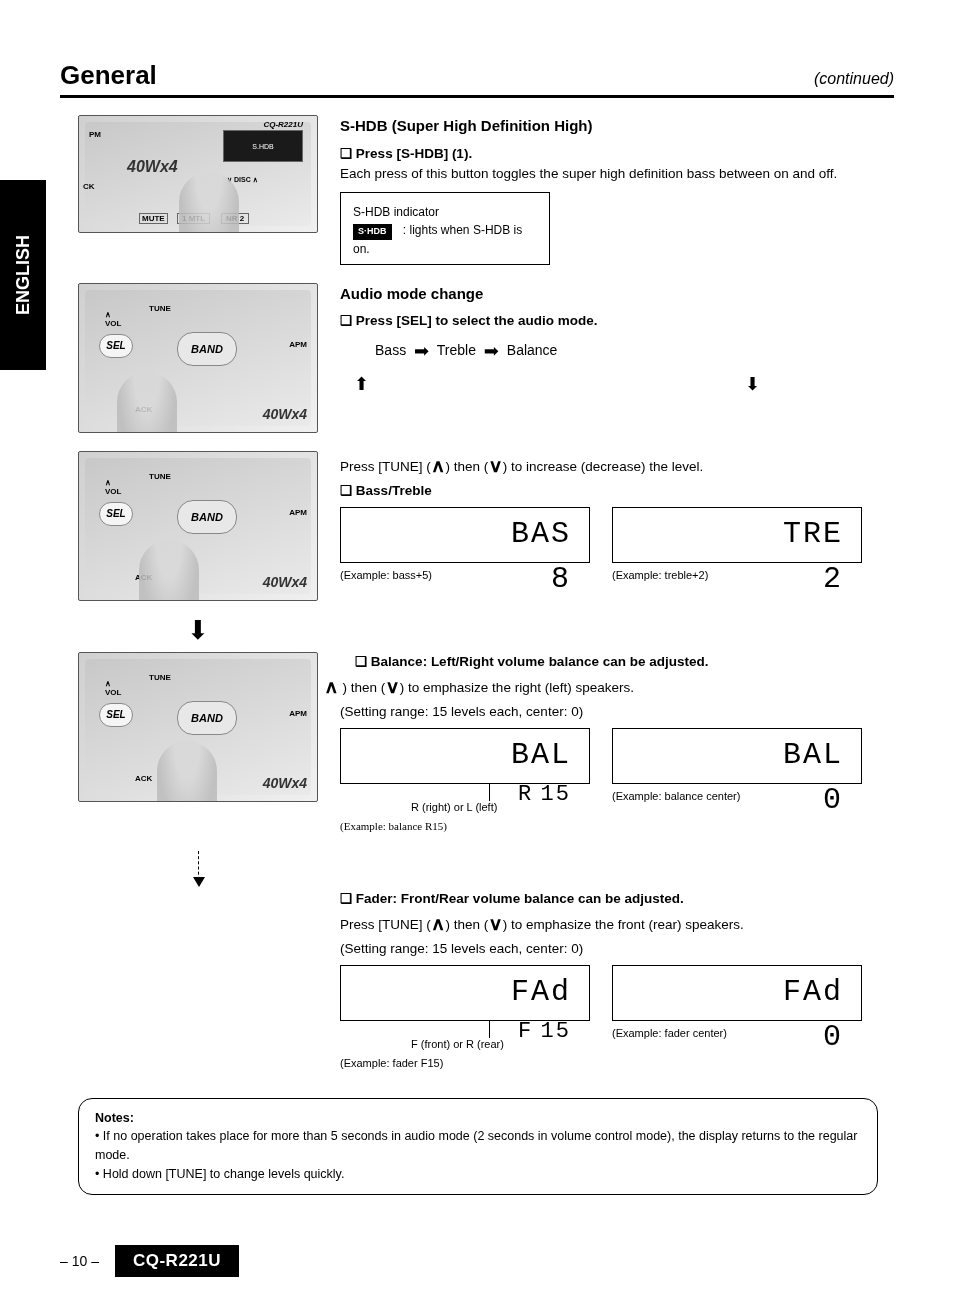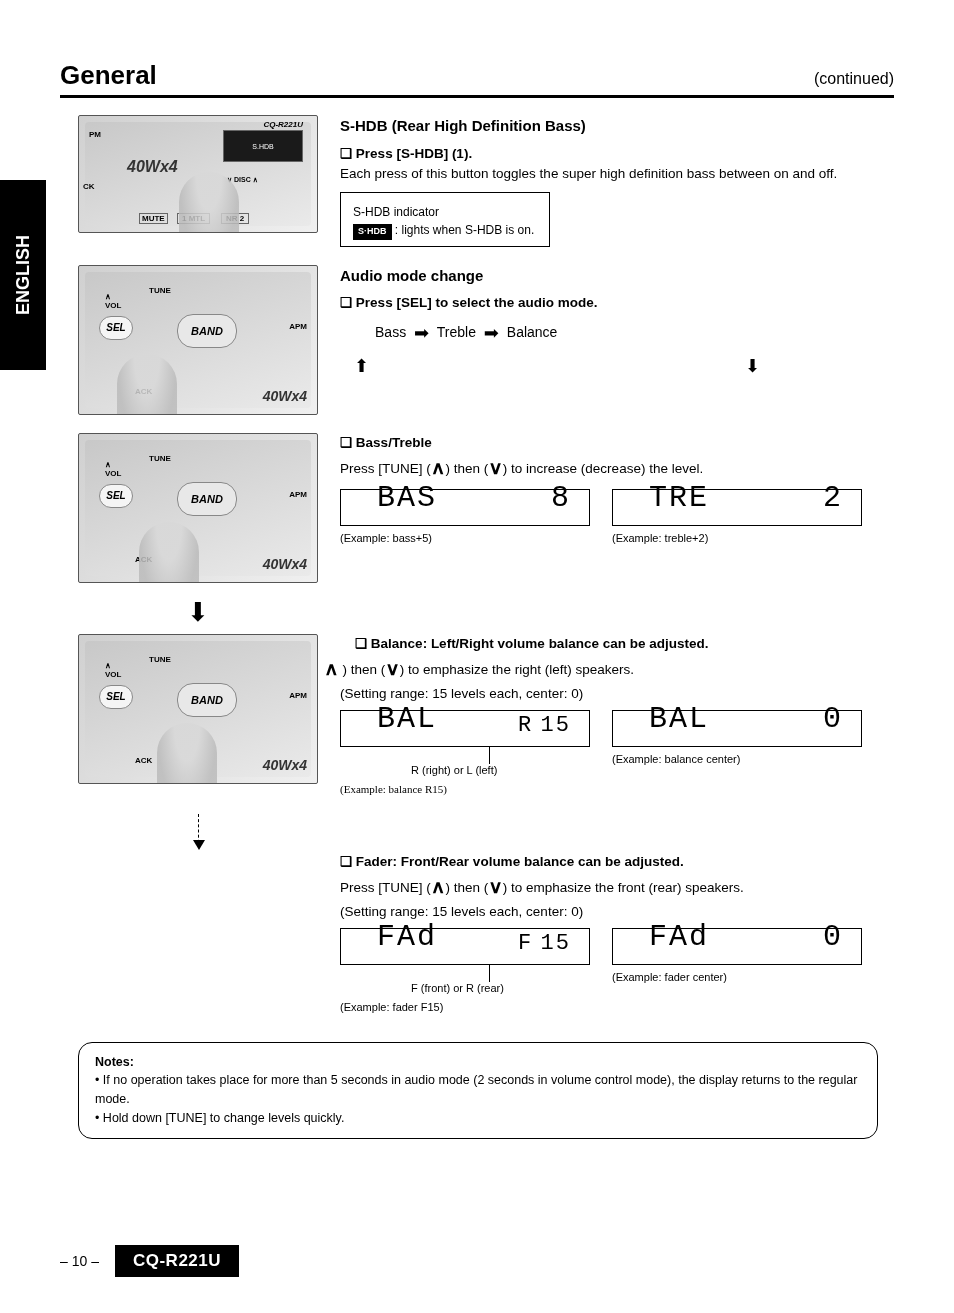--- a/index.html
+++ b/index.html
@@ -17,21 +17,21 @@
     padding: 60px 60px 40px 60px;
   }
   .header {
     display: flex;
     justify-content: space-between;
     align-items: baseline;
     border-bottom: 3px solid #000;
     padding-bottom: 4px;
   }
   .header-title { font-size: 26px; font-weight: bold; }
-  .header-sub { font-size: 16px; }
+  .header-sub { font-size: 16px; font-style: italic; }
   .sidebar-tab {
     position: absolute;
     left: 0;
     top: 180px;
     width: 46px;
     height: 190px;
     background: #000;
     color: #fff;
     writing-mode: vertical-rl;
     text-align: center;
@@ -120,36 +120,37 @@
     font-size: 12px;
     display: inline-block;
     width: 210px;
     margin-top: 8px;
   }
   .shdb-chip {
     display:inline-block;
     background:#000;color:#fff;
     font-size:9px;font-weight:bold;
     padding:1px 5px;
-    margin-right:0;
+    margin-right:8px;
   }
 
   .mode-flow { font-size:14px; line-height:1.8; margin-top:4px;}
   .mode-flow .arrow-r { font-size:18px; vertical-align:-2px; margin:0 4px;}
   .mode-flow .arrow-u { font-size:18px; vertical-align:-2px; margin:0 30px 0 14px; display:inline-block;}
   .mode-flow .arrow-d { font-size:18px; vertical-align:-2px; margin:0 8px;}
   .mode-flow .arrow-l { font-size:18px; vertical-align:-2px; margin:0 6px;}
 
   .lcd-row { display:flex; gap:22px; margin-top:6px; }
   .lcd-box {
-    width: 250px; height: 37px;
+    width: 250px; height: 56px;
     border: 1.5px solid #000;
     display:flex; align-items:flex-end; justify-content:space-between;
-    padding: 4px 18px 4px 36px;
+    padding: 4px 18px 4px 6px;
     position:relative;
+    flex-direction:column;
   }
   .lcd-seg {
     font-family: "Courier New", monospace;
     font-size: 30px;
     letter-spacing: 2px;
     font-weight: 500;
   }
   .lcd-seg.small { font-size: 22px; }
   .lcd-caption { font-size:11px; margin-top:4px; }
   .pointer-line {
@@ -226,21 +227,21 @@
         <span class="lbl-40w-top">40Wx4</span>
         <div class="tiny-screen">S.HDB</div>
         <span class="lbl-disc">∨ DISC ∧</span>
         <span class="lbl-ck">CK</span>
         <span class="lbl-mute">MUTE</span>
         <span class="lbl-1mtl">1 MTL</span>
         <span class="lbl-nr2">NR 2</span>
         <div class="hand" style="left:100px;"></div>
       </div>
       <div class="right-text">
-        <div class="step-title">S-HDB (Rear High Definition Bass)</div>
+        <div class="step-title">S-HDB (Super High Definition High)</div>
         <div style="font-weight:bold;">❏ Press [S-HDB] (1).</div>
         <div>Each press of this button toggles the super high definition bass between on and off.</div>
         <div class="indicator-box">
           <div>S-HDB indicator</div>
           <div>
             <span class="shdb-chip">S·HDB</span>
             <span>: lights when S-HDB is on.</span>
           </div>
         </div>
       </div>
@@ -286,24 +287,24 @@
         <span class="lbl-vol">∧<br><span>VOL</span></span>
         <span class="lbl-tune">TUNE</span>
         <div class="btn-sel">SEL</div>
         <div class="btn-band">BAND</div>
         <span class="lbl-apm">APM</span>
         <span class="lbl-ack">ACK</span>
         <span class="lbl-40w">40Wx4</span>
         <div class="hand" style="left:60px;"></div>
       </div>
       <div class="right-text">
-        <div style="font-weight:bold;">❏ Bass/Treble</div>
         <div>
           <span>Press [TUNE] (</span><span class="caret caret-sym">∧</span><span>) then (</span><span class="caret caret-sym">∨</span><span>) to increase (decrease) the level.</span>
         </div>
+        <div style="font-weight:bold;">❏ Bass/Treble</div>
         <div class="lcd-row">
           <div>
             <div class="lcd-box">
               <span class="lcd-seg">BAS</span>
               <span class="lcd-seg">8</span>
             </div>
             <div class="lcd-caption">(Example: bass+5)</div>
           </div>
           <div>
             <div class="lcd-box">

